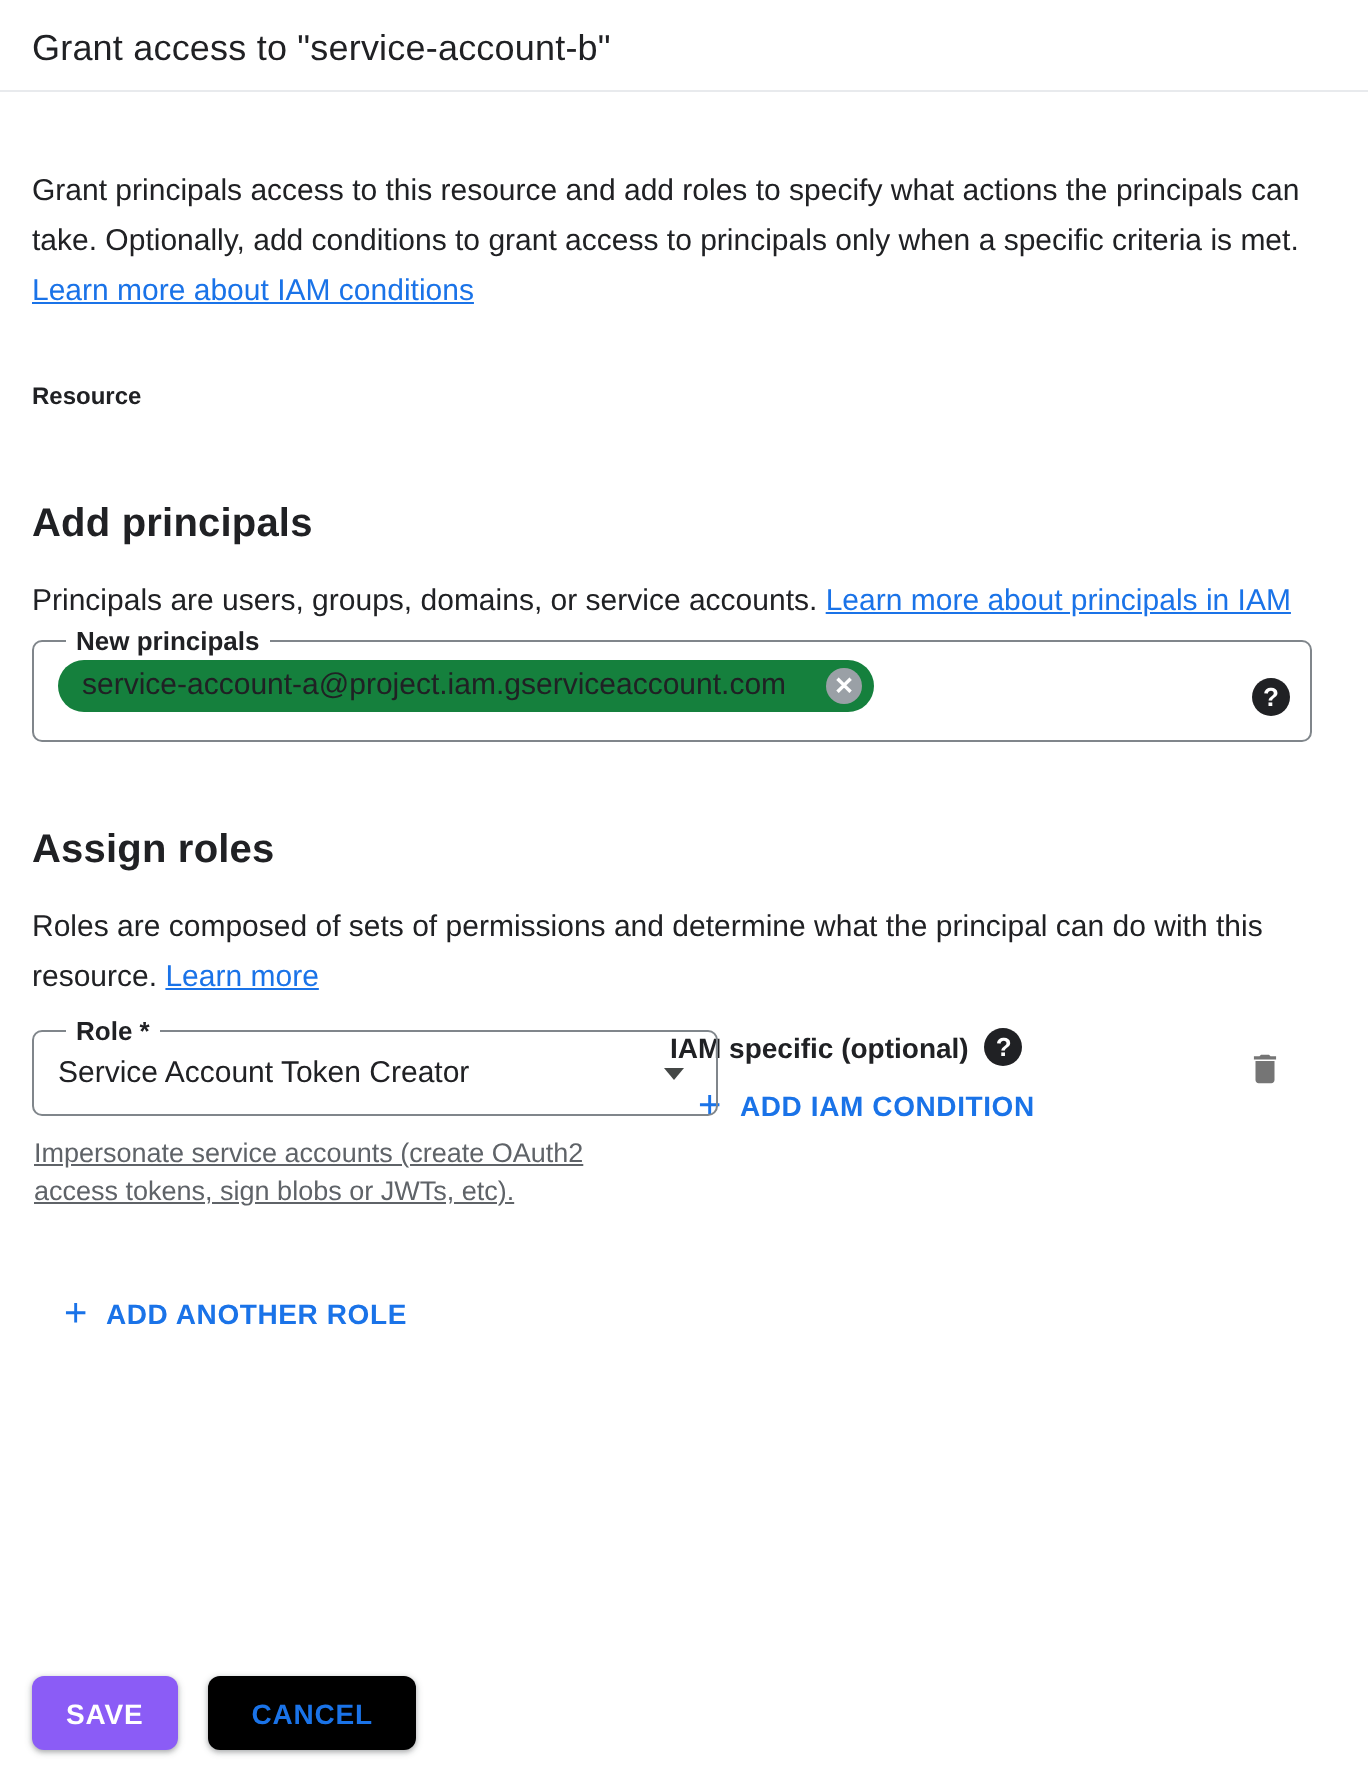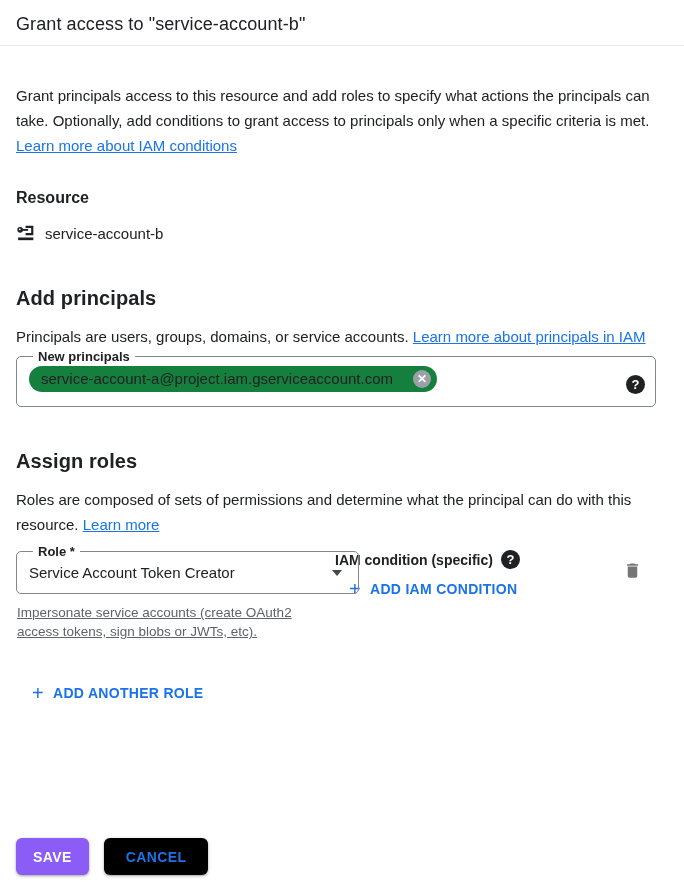--- a/index.html
+++ b/index.html
@@ -18,21 +18,21 @@
   .header { padding: 12px 16px 9px 16px; border-bottom: 1px solid #e8eaed; }
   .header h1 { font-size: 18px; font-weight: 500; line-height: 24px; color: #202124; letter-spacing: 0.1px; }
 
   
   .content { padding: 0 28px 0 16px; }
   p.body-text { font-size: 15px; line-height: 25px; color: #202124; }
   a.g-link { color: #1a73e8; text-decoration: underline; cursor: pointer; }
 
   .intro { margin-top: 37px; }
 
-  h3.sub-heading { margin-top: 30px; font-size: 16px; font-weight: 700; line-height: 20px; }
+  h3.sub-heading { margin-top: 30px; font-size: 12px; font-weight: 700; line-height: 20px; }
   .resource-row { margin-top: 16px; display: flex; align-items: center; gap: 9px; }
   .resource-row .res-name { font-size: 15px; line-height: 20px; }
 
   h2.section-heading { margin-top: 41px; font-size: 20px; font-weight: 700; line-height: 26px; letter-spacing: 0.1px; }
   .section-desc { margin-top: 13px; }
 
   
   fieldset.outline {
     border: 1px solid #80868b;
     border-radius: 5px;
@@ -124,34 +124,20 @@
   <div class="header">
     <h1>Grant access to "service-account-b"</h1>
   </div>
 
   <div class="content">
 
     <p class="body-text intro"><span>Grant principals access to this resource and add roles to specify what actions the principals can take. Optionally, add conditions to grant access to principals only when a specific criteria is met. </span><a class="g-link">Learn more about IAM conditions</a></p>
 
     <h3 class="sub-heading">Resource</h3>
 
-    <div class="resource-row">
-      <span style="line-height:0;">
-        <svg width="20" height="20" viewBox="0 0 24 24">
-          <g fill="#202124">
-            <circle cx="5" cy="7" r="3.4"></circle>
-            <circle cx="4.6" cy="6.4" r="1.1" fill="#ffffff"></circle>
-            <rect x="7.5" y="5.9" width="7" height="2.3"></rect>
-            <path d="M11.5 2.2h9.3v11.2h-9.3v-2.6h6.7V4.8h-6.7z"></path>
-            <rect x="2.5" y="16.2" width="18.3" height="3.2"></rect>
-          </g>
-        </svg>
-      </span>
-      <span class="res-name">service-account-b</span>
-    </div>
 
     <h2 class="section-heading">Add principals</h2>
 
     <p class="body-text section-desc"><span>Principals are users, groups, domains, or service accounts. </span><a class="g-link">Learn more about principals in IAM</a></p>
 
     <fieldset class="outline principals-field">
       <legend>New principals</legend>
       <span class="chip">
         <span class="chip-text">service-account-a@project.iam.gserviceaccount.com</span>
         <button class="chip-remove">✕</button>
@@ -171,21 +157,21 @@
           <div class="select-line">
             <span class="select-value">Service Account Token Creator</span>
             <span class="dropdown-arrow"></span>
           </div>
         </fieldset>
         <div class="role-helper">Impersonate service accounts (create OAuth2 access tokens, sign blobs or JWTs, etc).</div>
       </div>
 
       <div class="condition-col">
         <div class="condition-label-row">
-          <span class="condition-label">IAM condition (specific)</span>
+          <span class="condition-label">IAM specific (optional)</span>
           <span class="help-icon">?</span>
         </div>
         <button class="text-button add-condition-btn">
           <span class="plus-glyph">+</span>
           <span>ADD IAM CONDITION</span>
         </button>
       </div>
 
       <div class="trash-col">
         <button class="trash-btn">

